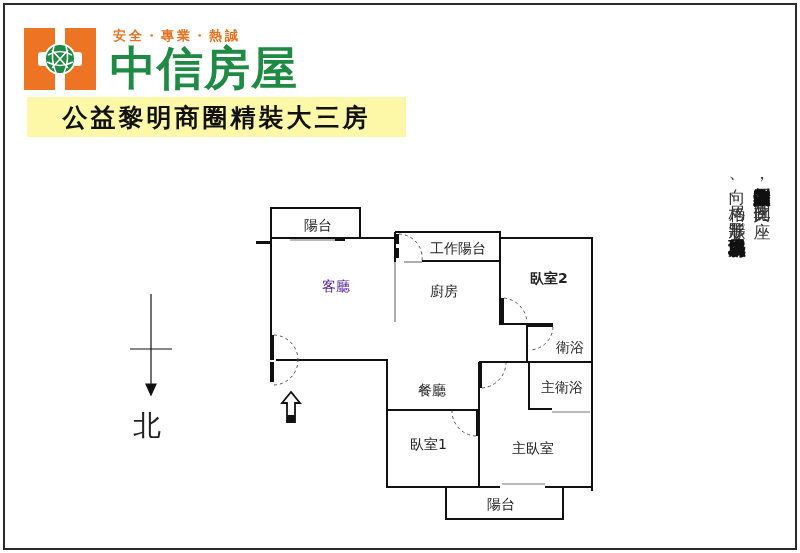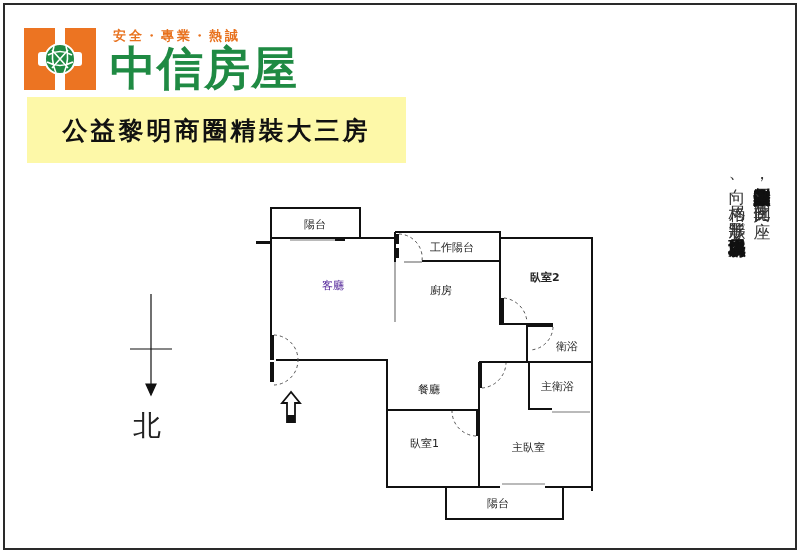--- a/index.html
+++ b/index.html
@@ -7,26 +7,26 @@
   body { font-family: "DejaVu Sans", "Liberation Sans", sans-serif; color: #111; position: relative; }
 
   .frame { position: absolute; left: 3px; top: 3px; width: 794px; height: 547px; border: 2px solid #2a2a2a; background: #fff; }
 
   
   .logo { position: absolute; left: 24px; top: 28px; width: 72px; height: 62px; }
   .slogan { position: absolute; left: 113px; top: 27px; font-size: 13px; letter-spacing: 3px; color: #e8721f; white-space: nowrap; font-weight: bold; }
   .brand-name { position: absolute; left: 110px; top: 44px; font-size: 46px; font-weight: bold; color: #1f8a43; letter-spacing: 1px; white-space: nowrap; line-height: 48px; }
 
   
-  .title-banner { position: absolute; left: 27px; top: 97px; width: 379px; height: 66px; background: #fdf8a8; display: flex; align-items: center; justify-content: center; text-align: center; }
+  .title-banner { position: absolute; left: 27px; top: 97px; width: 379px; height: 40px; background: #fdf8a8; display: flex; align-items: center; justify-content: center; text-align: center; }
   .title-text { font-size: 25px; font-weight: bold; letter-spacing: 3px; color: #111; white-space: nowrap; }
 
   
   .plan { position: absolute; left: 0; top: 0; width: 800px; height: 553px; }
-  .room-label { position: absolute; font-size: 11px; color: #222; white-space: nowrap; }
+  .room-label { position: absolute; font-size: 14px; color: #222; white-space: nowrap; }
 
   
   .compass-label { position: absolute; left: 133px; top: 407px; font-size: 28px; color: #222; }
 
   
   .disclaimer { position: absolute; top: 175px; font-size: 17px; line-height: 19.5px; writing-mode: vertical-rl; color: #333; white-space: nowrap; }
   .disclaimer .b { font-weight: bold; color: #111; }
 </style>
 </head>
 <body>

